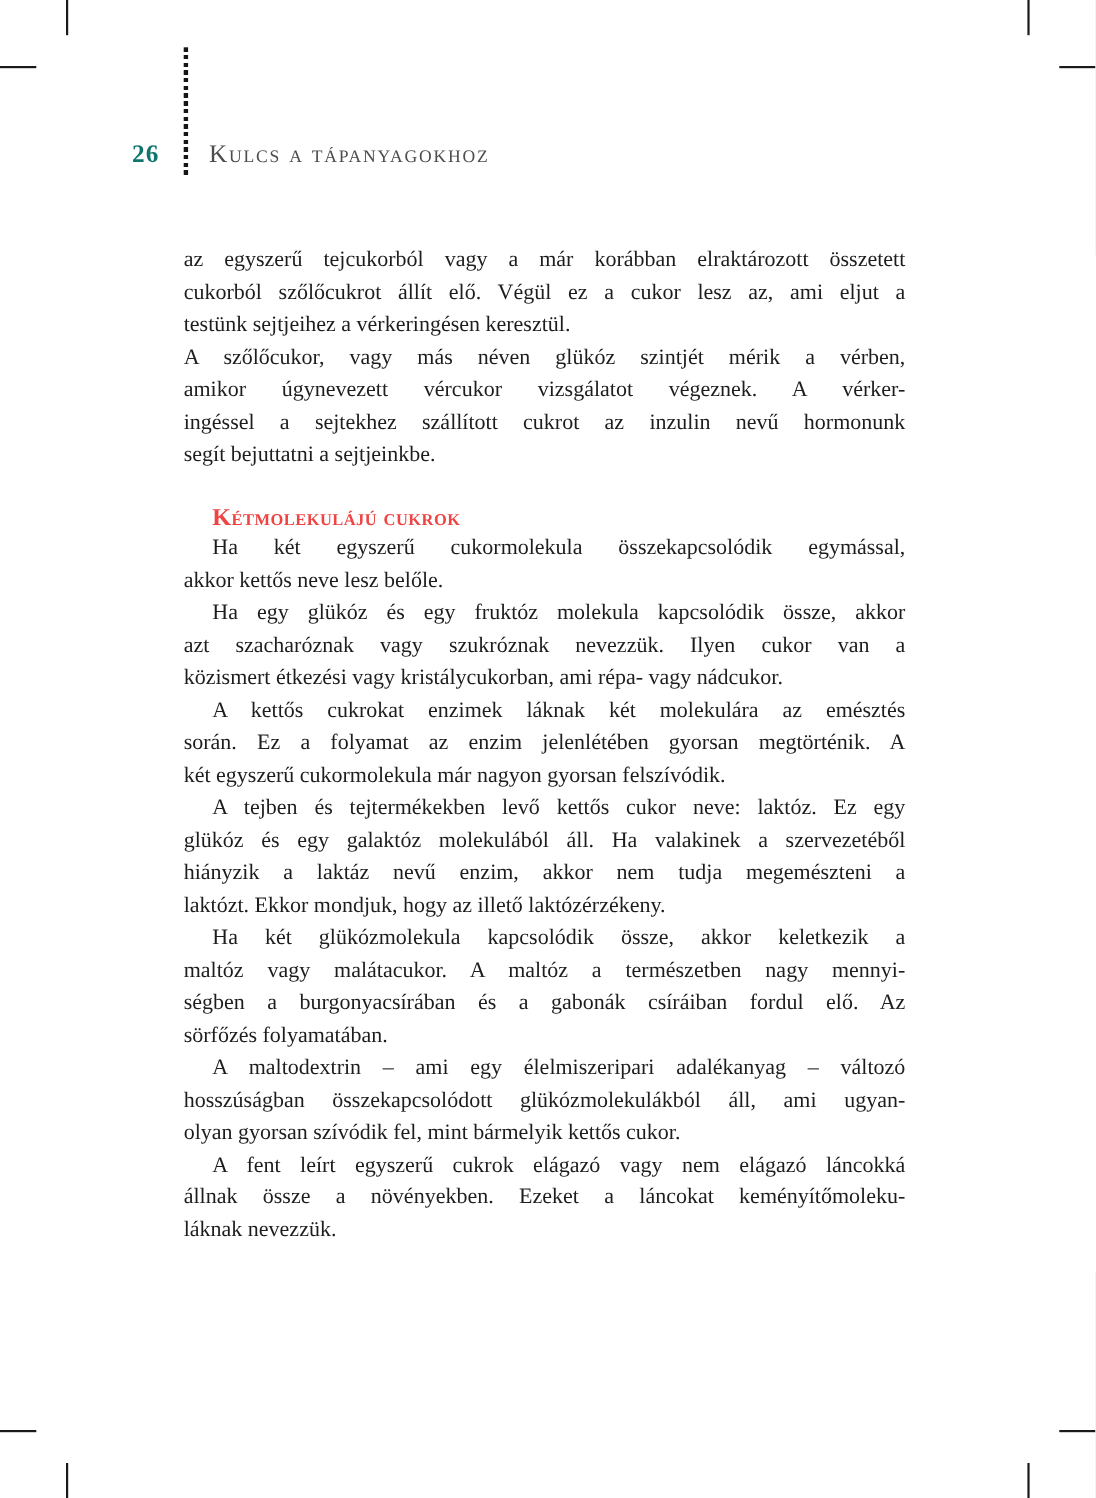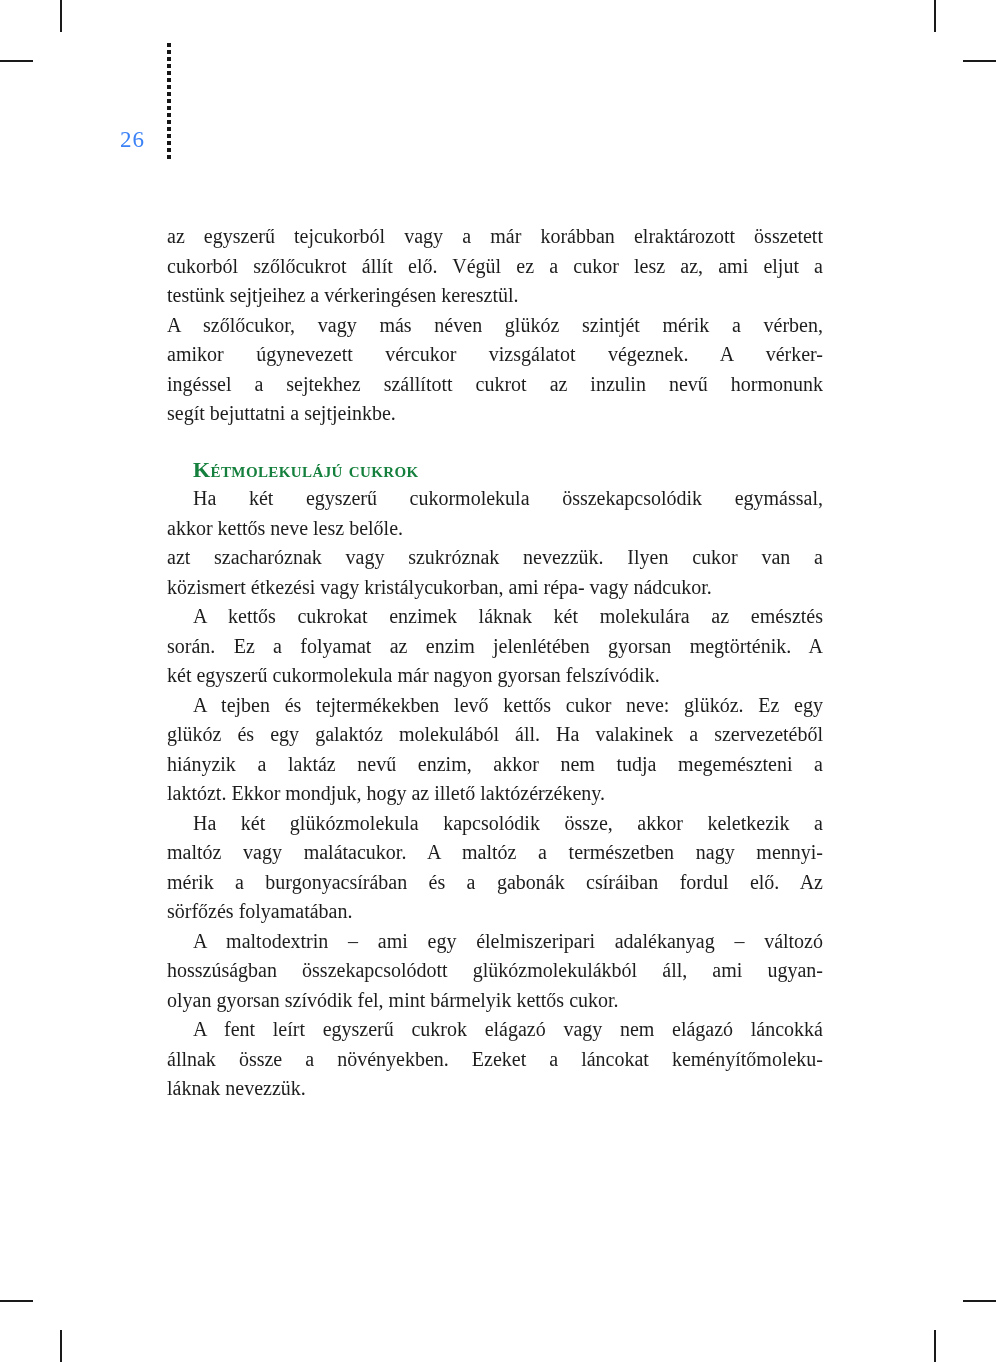--- a/index.html
+++ b/index.html
@@ -18,21 +18,21 @@
   .mk-tl-h{left:0;top:60px;}
   .mk-tr-v{left:934px;top:0;}
   .mk-tr-h{right:0;top:60px;}
   .mk-bl-h{left:0;top:1300px;}
   .mk-bl-v{left:60px;top:1330px;}
   .mk-br-h{right:0;top:1300px;}
   .mk-br-v{left:934px;top:1330px;}
   
   .pagenum{
     position:absolute;left:120px;top:127px;
-    font-size:23px;font-weight:400;color:#3b82f6;
+    font-size:23px;font-weight:700;color:#0f766e;
     letter-spacing:1px;
   }
   .dotted-rule{
     position:absolute;left:167px;top:43px;width:4px;height:118px;
     background-image:repeating-linear-gradient(to bottom,#161616 0px,#161616 4px,transparent 4px,transparent 7px);
   }
   .running-header{
     position:absolute;left:190px;top:127px;
     font-variant:small-caps;
     font-size:23px;color:#4d4d4d;
@@ -48,78 +48,80 @@
     text-align-last:justify;
     white-space:normal;
   }
   .line.last{text-align-last:left;}
   .line.first-indent{padding-left:26px;}
   .section-heading{
     font-variant:small-caps;
     font-weight:700;
     font-size:22px;
     letter-spacing:0.4px;
-    color:#15803d;
+    color:#ef4444;
     padding-left:26px;
     margin-top:26px;
   }
 </style>
 </head>
 <body>
 
 <div class="sheet">
 
   <div class="mark v mk-tl-v"></div>
   <div class="mark h mk-tl-h"></div>
   <div class="mark v mk-tr-v"></div>
   <div class="mark h mk-tr-h"></div>
   <div class="mark h mk-bl-h"></div>
   <div class="mark v mk-bl-v"></div>
   <div class="mark h mk-br-h"></div>
   <div class="mark v mk-br-v"></div>
 
   <div class="pagenum">26</div>
   <div class="dotted-rule"></div>
+  <div class="running-header">Kulcs a tápanyagokhoz</div>
 
   <div class="body-block" id="body-block">
       <div>
         <div class="line">az egyszerű tejcukorból vagy a már korábban elraktározott összetett</div>
         <div class="line">cukorból szőlőcukrot állít elő. Végül ez a cukor lesz az, ami eljut a</div>
         <div class="line last">testünk sejtjeihez a vérkeringésen keresztül.</div>
       </div>
       <div>
         <div class="line">A szőlőcukor, vagy más néven glükóz szintjét mérik a vérben,</div>
         <div class="line">amikor úgynevezett vércukor vizsgálatot végeznek. A vérker-</div>
         <div class="line">ingéssel a sejtekhez szállított cukrot az inzulin nevű hormonunk</div>
         <div class="line last">segít bejuttatni a sejtjeinkbe.</div>
       </div>
       <div class="section-heading">Kétmolekulájú cukrok</div>
       <div>
         <div class="line first-indent">Ha két egyszerű cukormolekula összekapcsolódik egymással,</div>
         <div class="line last">akkor kettős neve lesz belőle.</div>
       </div>
       <div>
+        <div class="line first-indent">Ha egy glükóz és egy fruktóz molekula kapcsolódik össze, akkor</div>
         <div class="line">azt szacharóznak vagy szukróznak nevezzük. Ilyen cukor van a</div>
         <div class="line last">közismert étkezési vagy kristálycukorban, ami répa- vagy nádcukor.</div>
       </div>
       <div>
         <div class="line first-indent">A kettős cukrokat enzimek láknak két molekulára az emésztés</div>
         <div class="line">során. Ez a folyamat az enzim jelenlétében gyorsan megtörténik. A</div>
         <div class="line last">két egyszerű cukormolekula már nagyon gyorsan felszívódik.</div>
       </div>
       <div>
-        <div class="line first-indent">A tejben és tejtermékekben levő kettős cukor neve: glükóz. Ez egy</div>
+        <div class="line first-indent">A tejben és tejtermékekben levő kettős cukor neve: laktóz. Ez egy</div>
         <div class="line">glükóz és egy galaktóz molekulából áll. Ha valakinek a szervezetéből</div>
         <div class="line">hiányzik a laktáz nevű enzim, akkor nem tudja megemészteni a</div>
         <div class="line last">laktózt. Ekkor mondjuk, hogy az illető laktózérzékeny.</div>
       </div>
       <div>
         <div class="line first-indent">Ha két glükózmolekula kapcsolódik össze, akkor keletkezik a</div>
         <div class="line">maltóz vagy malátacukor. A maltóz a természetben nagy mennyi-</div>
-        <div class="line">mérik a burgonyacsírában és a gabonák csíráiban fordul elő. Az</div>
+        <div class="line">ségben a burgonyacsírában és a gabonák csíráiban fordul elő. Az</div>
         <div class="line last">sörfőzés folyamatában.</div>
       </div>
       <div>
         <div class="line first-indent">A maltodextrin – ami egy élelmiszeripari adalékanyag – változó</div>
         <div class="line">hosszúságban összekapcsolódott glükózmolekulákból áll, ami ugyan-</div>
         <div class="line last">olyan gyorsan szívódik fel, mint bármelyik kettős cukor.</div>
       </div>
       <div>
         <div class="line first-indent">A fent leírt egyszerű cukrok elágazó vagy nem elágazó láncokká</div>
         <div class="line">állnak össze a növényekben. Ezeket a láncokat keményítőmoleku-</div>

